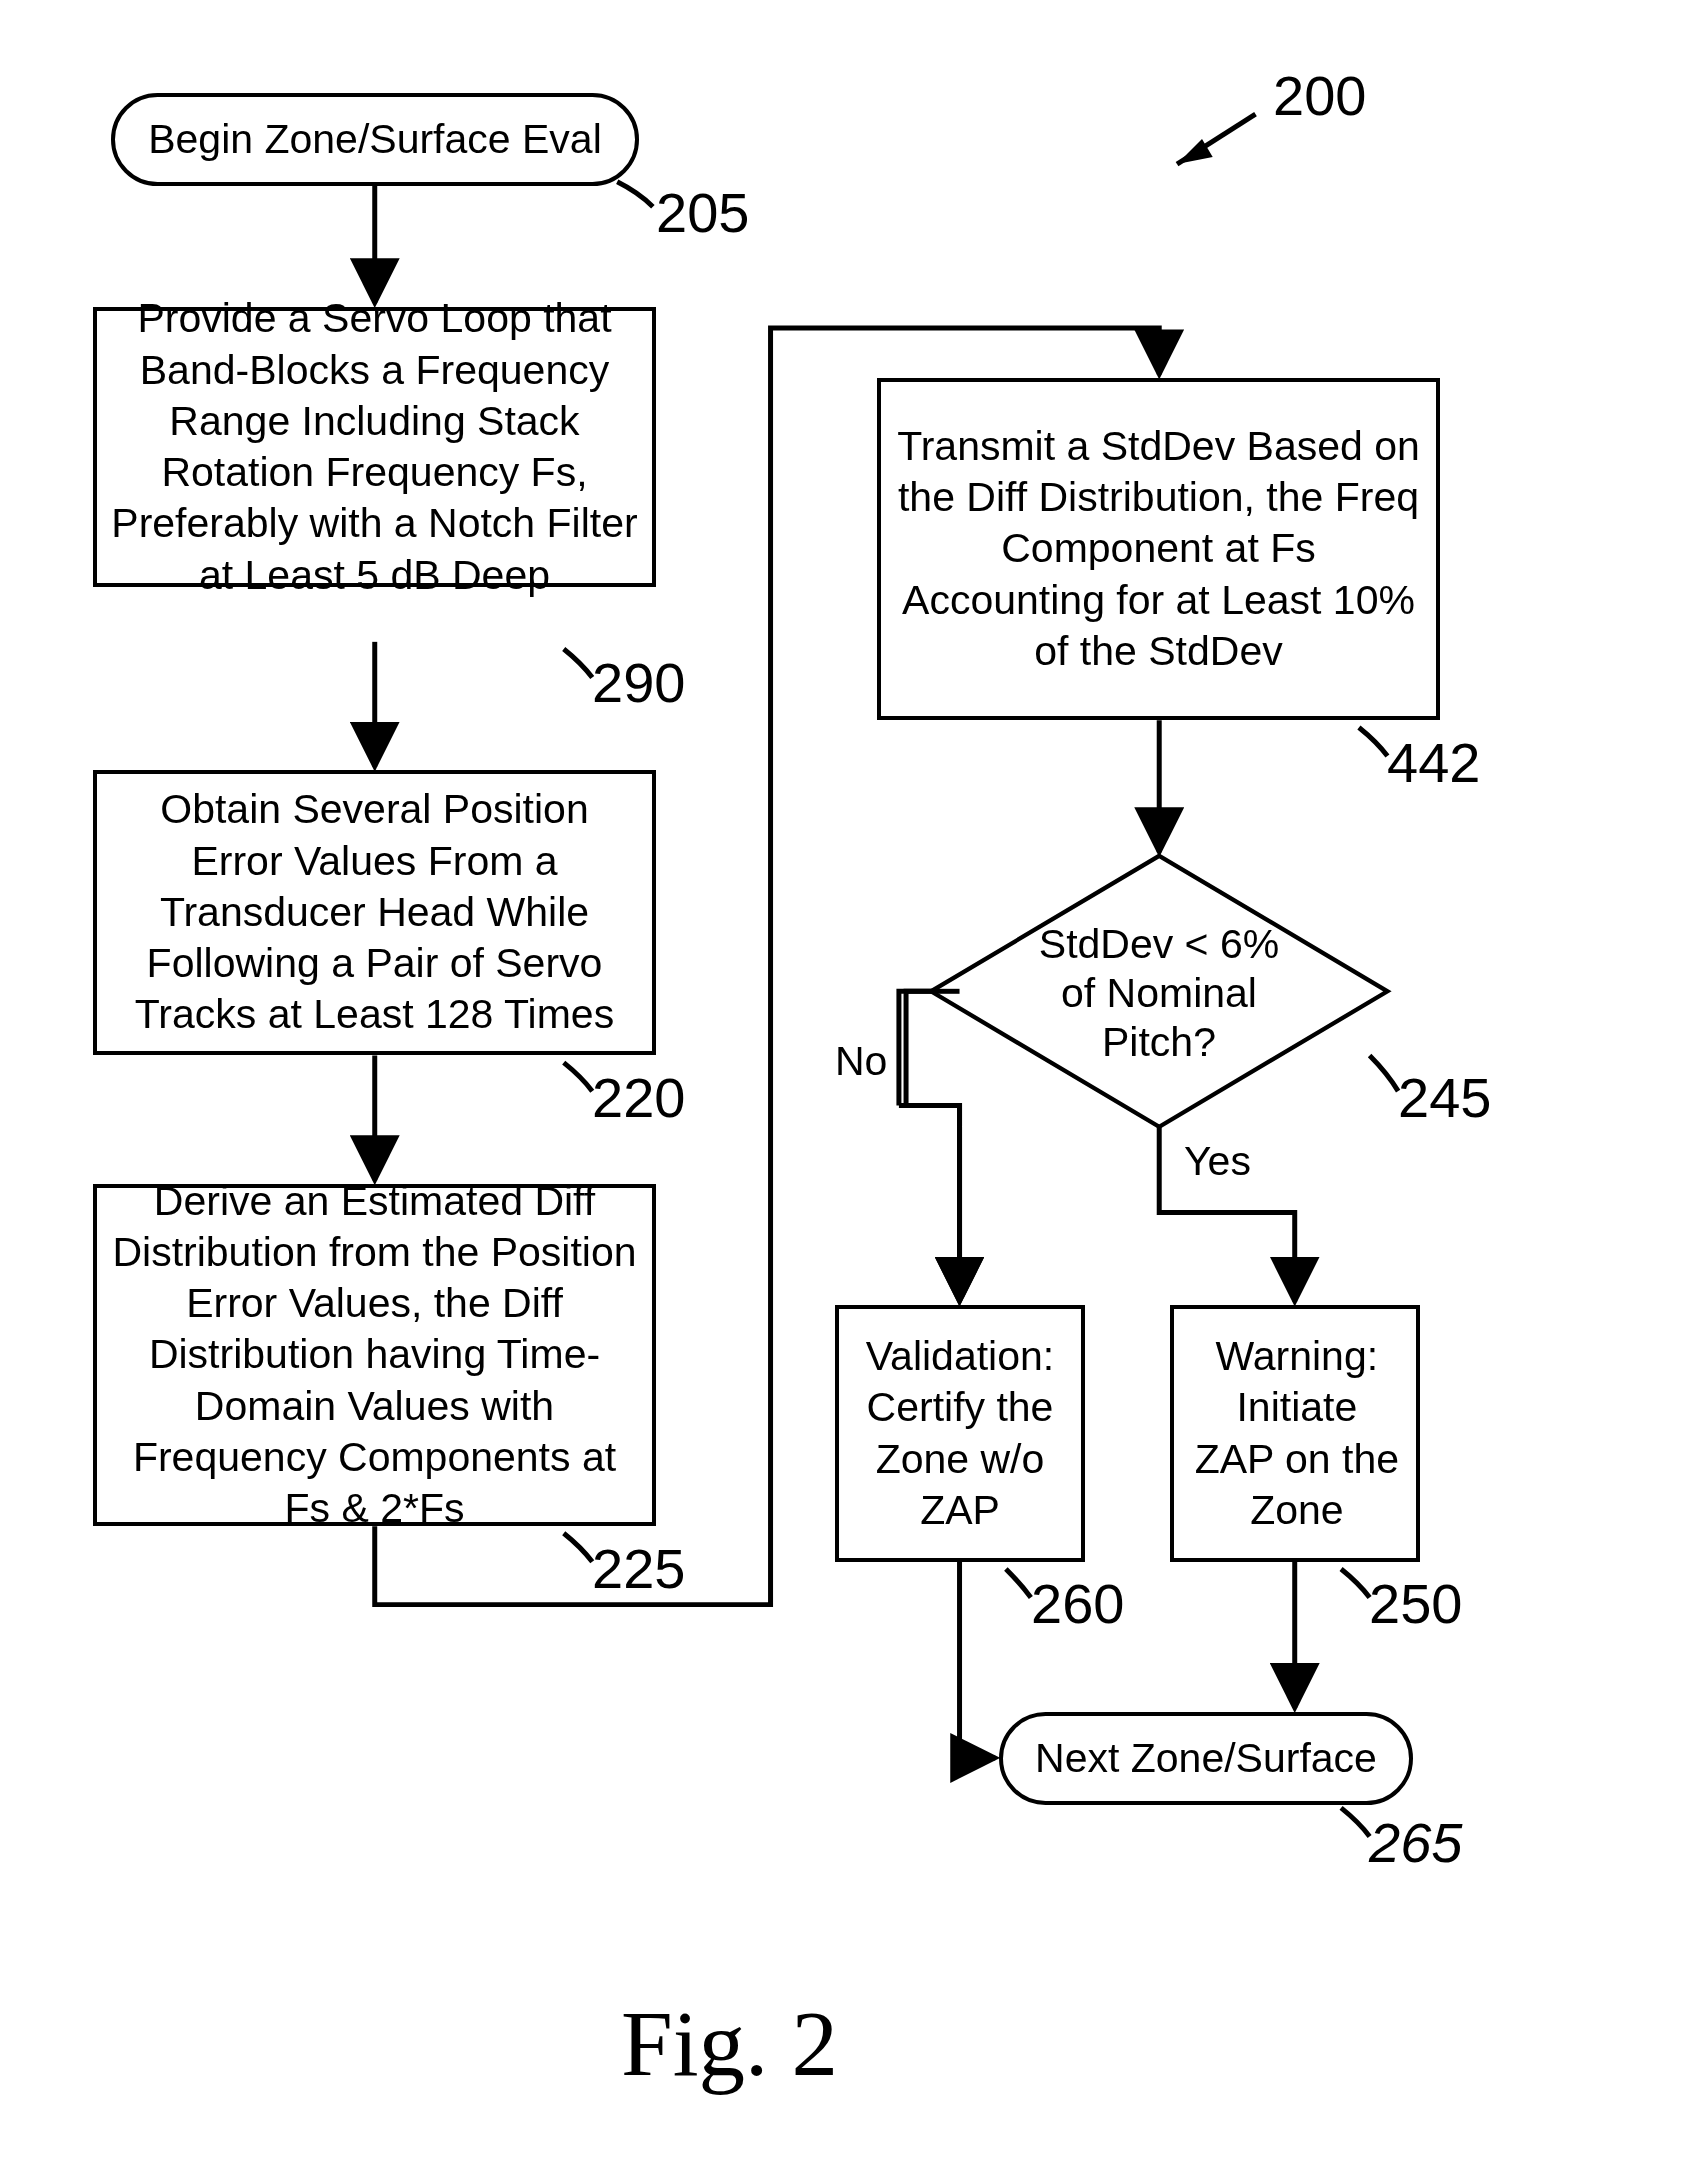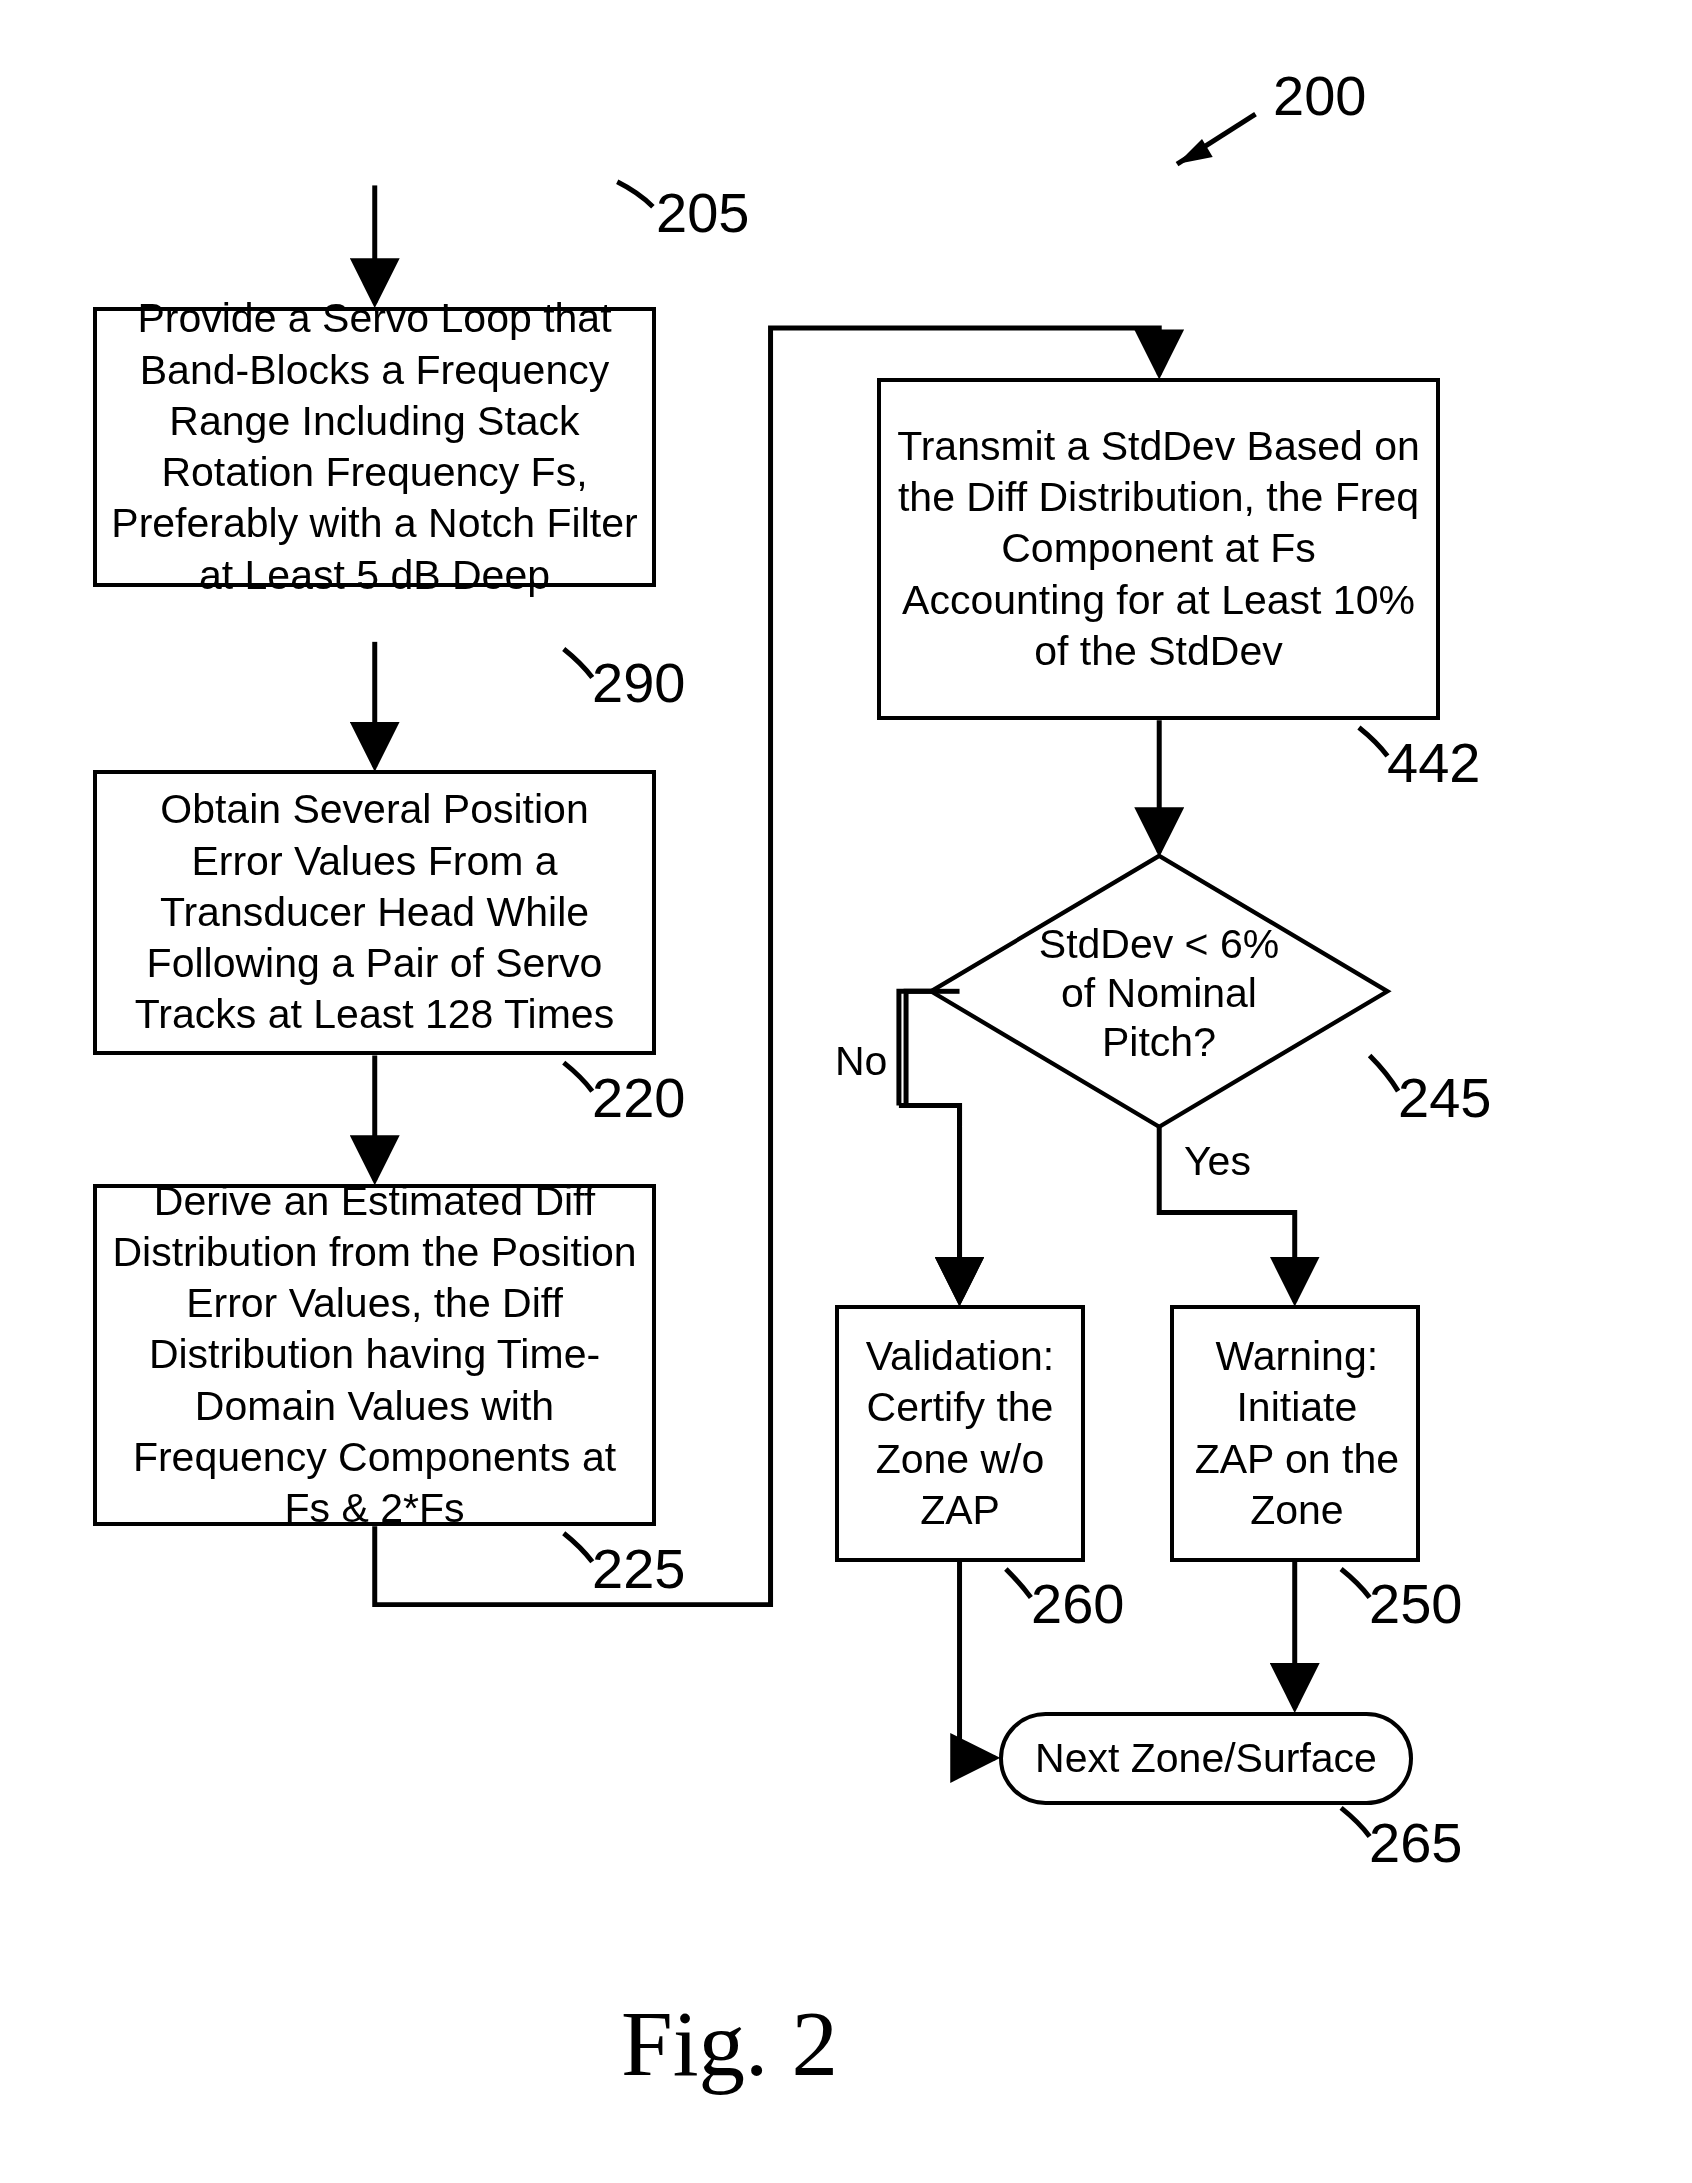--- a/index.html
+++ b/index.html
@@ -71,20 +71,23 @@
 <body>
 
 <div class="canvas">
 
   <div class="label" style="left:1273px; top:68px;">200</div>
   <svg class="overlay" viewBox="0 0 2373 3061" width="1693" height="2183">
     <line class="arrowline" x1="1760" y1="160" x2="1650" y2="230"></line>
     <polygon class="arrowhead" points="1650,230 1700,220 1685,195"></polygon>
   </svg>
 
+  <div class="box terminator" style="left:111px; top:93px; width:528px; height:93px;">
+    <span>Begin Zone/Surface Eval</span>
+  </div>
   <div class="label" style="left:656px; top:185px;">205</div>
 
   <div class="box" style="left:93px; top:307px; width:563px; height:280px;">
     <span>Provide a Servo Loop that Band-Blocks a Frequency Range Including Stack Rotation Frequency Fs, Preferably with a Notch Filter at Least 5 dB Deep</span>
   </div>
   <div class="label" style="left:592px; top:655px;">290</div>
 
   <div class="box" style="left:93px; top:770px; width:563px; height:285px;">
     <span>Obtain Several Position Error Values From a Transducer Head While Following a Pair of Servo Tracks at Least 128 Times</span>
   </div>
@@ -114,21 +117,21 @@
   <div class="label" style="left:1031px; top:1576px;">260</div>
 
   <div class="box" style="left:1170px; top:1305px; width:250px; height:257px;padding-left:18px;">
     <span>Warning: Initiate ZAP on the Zone</span>
   </div>
   <div class="label" style="left:1369px; top:1576px;">250</div>
 
   <div class="box terminator" style="left:999px; top:1712px; width:414px; height:93px;">
     <span>Next Zone/Surface</span>
   </div>
-  <div class="label" style="left:1369px; top:1815px;">265</div>
+  <div class="label" style="left:1369px; top:1815px;font-style:italic;">265</div>
 
   <div class="figlabel" style="left:621px; top:1990px;">Fig. 2</div>
 
   <svg class="overlay" viewBox="0 0 2373 3061" width="1693" height="2183">
     <defs>
       <marker id="ah" viewBox="0 0 10 10" refX="9" refY="5" markerWidth="10" markerHeight="10" orient="auto-start-reverse">
         <path d="M 0 0 L 10 5 L 0 10 z" fill="#000"></path>
       </marker>
     </defs>
 

